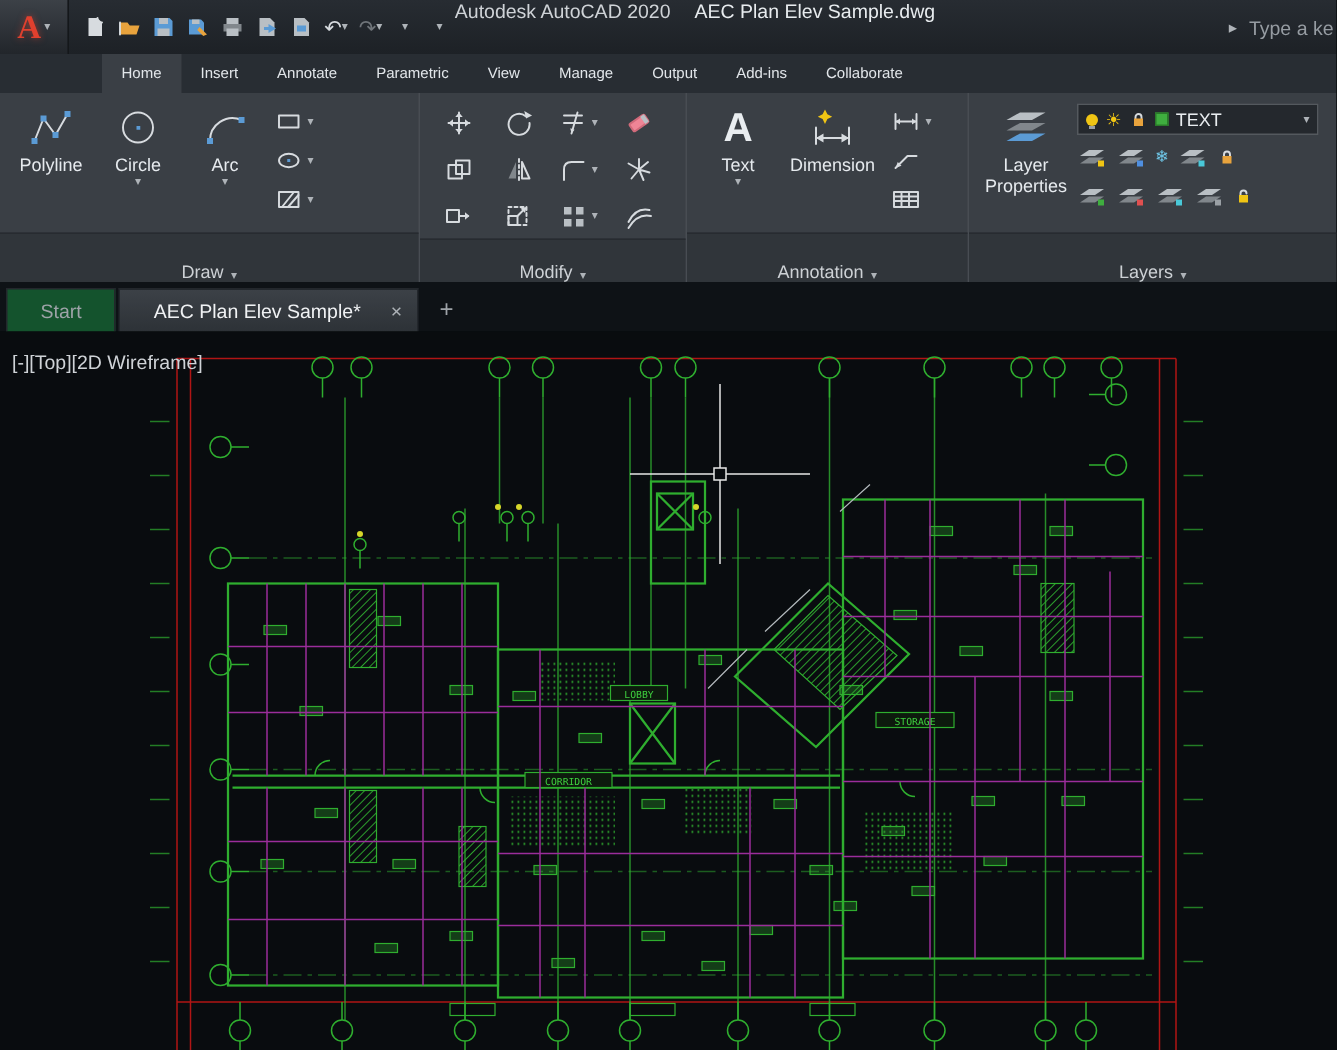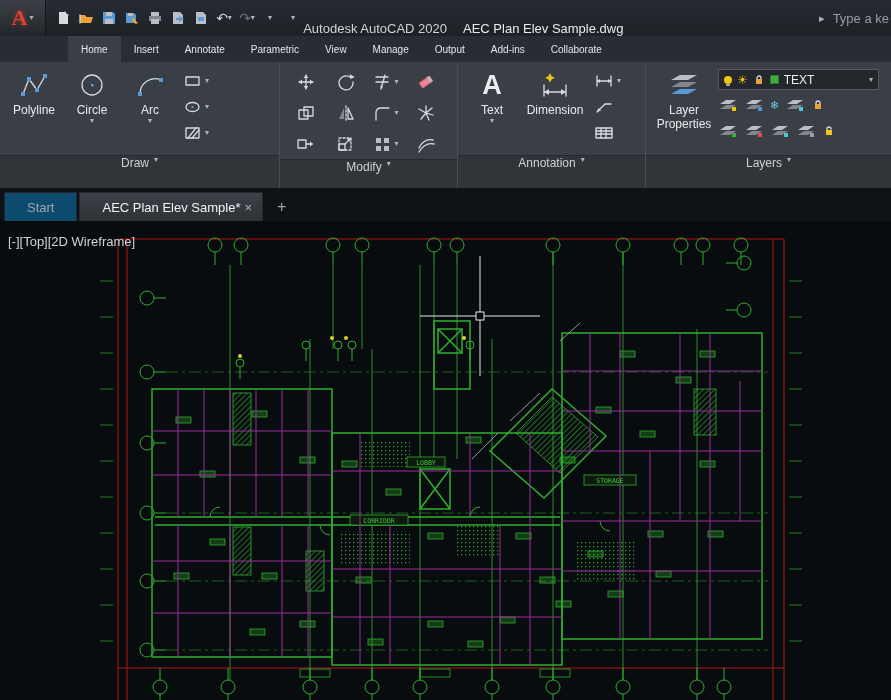--- a/index.html
+++ b/index.html
@@ -9,37 +9,37 @@
 
 
 .titlebar{height:36px;background:linear-gradient(#272c32,#1d2126);display:flex;align-items:center;position:relative;flex:none}
 .logo{width:46px;height:36px;background:linear-gradient(#3c4147,#22262b);border-right:1px solid #14171a;display:flex;align-items:center;justify-content:center;gap:2px}
 .logo .a{font-family:"Liberation Serif",serif;font-weight:bold;font-size:22px;color:#e0402e;text-shadow:0 0 5px rgba(224,64,46,.55)}
 .qat{display:flex;align-items:center;margin-left:6px;gap:1px}
 .qbtn{height:24px;min-width:22px;display:flex;align-items:center;justify-content:center;border-radius:2px;padding:0 2px}
 .dd{font-size:8px;color:#aeb3b8;line-height:1}
 .arrchar{font-size:14px;color:#d7dbdf;line-height:1}
 .arrchar.dim{color:#70757a}
-.tb-title{position:absolute;left:52%;top:0;transform:translateX(-50%);height:36px;display:flex;align-items:flex-end;gap:16px;font-size:13px;white-space:nowrap}
+.tb-title{position:absolute;left:52%;top:0;transform:translateX(-50%);height:36px;display:flex;align-items:flex-start;gap:16px;font-size:13px;white-space:nowrap}
 .tb-title .app-t{color:#cfd3d7}
 .tb-title .doc-t{color:#e8ecef}
 .tb-search{position:absolute;right:0;top:0;height:36px;display:flex;align-items:center;gap:8px;padding:0 2px 0 10px}
 .tb-search .nav{color:#aeb3b8;font-size:11px}
 .tb-search .field{color:#969ca2;font-size:13px}
 
 
 .tabrow{height:26px;background:#282d33;display:flex;align-items:stretch;padding-left:68px;flex:none}
 .rtab{padding:0 13px;font-size:10px;color:#e2e6ea;display:flex;align-items:center}
 .rtab.active{background:#3a3f45}
 
 
 .ribbon{height:126px;background:#3a3f45;display:flex;flex:none}
 .panel{display:flex;flex-direction:column;border-right:1px solid #484d53}
 .panel-body{height:100px;display:flex;padding:3px 6px 0;gap:2px}
-.panel-label{height:36px;background:#30353a;display:flex;align-items:flex-start;justify-content:center;gap:5px;font-size:12px;color:#cdd1d5;border-top:1px solid #272b30}
+.panel-label{height:36px;background:#30353a;display:flex;align-items:flex-end;justify-content:center;gap:5px;font-size:12px;color:#cdd1d5;border-top:1px solid #272b30}
 .bigbtn{width:56px;min-width:56px;display:flex;flex-direction:column;align-items:center;padding-top:2px;font-size:12px;color:#e6eaee;line-height:14px;text-align:center}
 .bigbtn .iconbox{height:36px;display:flex;align-items:center;justify-content:center}
 .smallcol{display:flex;flex-direction:column;justify-content:flex-start;padding-top:6px;gap:6px;margin-left:4px}
 .srow{display:flex;align-items:center;gap:3px;height:20px}
 .mod-grid{display:grid;grid-template-columns:repeat(4,40px);grid-auto-rows:31px;align-items:center;justify-items:center;padding-top:4px}
 .mcell{display:flex;align-items:center;gap:1px}
 .ic{display:block}
 .ic *{stroke:#d7dbdf;fill:none;stroke-width:1.3;stroke-linecap:round;stroke-linejoin:round}
 .ic .fl{fill:#d7dbdf;stroke:none}
 .ic .bp{fill:#5b9bd5;stroke:none}
@@ -55,22 +55,22 @@
 .bulb{width:8px;height:8px;border-radius:50%;background:#f0c514;position:relative;flex:none}
 .bulb::after{content:"";position:absolute;left:2px;top:8px;width:4px;height:2px;background:#9aa0a5}
 .sunchar{color:#f0c514;font-size:12px;line-height:1}
 .snowchar{color:#6fc7e8;font-size:11px;line-height:1}
 .sq{width:9px;height:9px;background:#3fae3f;border:1px solid #2a7a2a;flex:none}
 .lay-field .spacer{flex:1}
 .lay-row{display:flex;align-items:center;gap:6px;height:22px}
 
 
 .filetabs{height:33px;background:#0e1216;display:flex;align-items:flex-end;padding-left:4px;flex:none}
-.ftab{height:29px;display:flex;align-items:center;padding:0 22px;font-size:13px;color:#9ea3a8;background:#0c4a6e;margin-right:2px;border:1px solid #23272c;border-bottom:none}
-.ftab.active{background:linear-gradient(#3c4147,#2d3237);color:#f0f2f4;padding-right:10px;gap:4px}
+.ftab{height:29px;display:flex;align-items:center;padding:0 22px;font-size:13px;color:#9ea3a8;background:#14532d;margin-right:2px;border:1px solid #23272c;border-bottom:none}
+.ftab.active{background:linear-gradient(#3c4147,#2d3237);color:#f0f2f4;padding-right:10px;gap:20px}
 .ftab .x{color:#aeb3b8;font-size:13px}
 .newtab{height:29px;display:flex;align-items:center;padding:0 12px;color:#9ea3a8;font-size:16px}
 
 
 .canvas{position:relative;height:479px;flex:none;background:#090c0f;overflow:hidden}
 .vp{position:absolute;left:8px;top:13px;font-size:13px;color:#cfd3d7;z-index:2}
 .canvas svg{position:absolute;left:0;top:0}
 </style>
 </head>
 <body>

